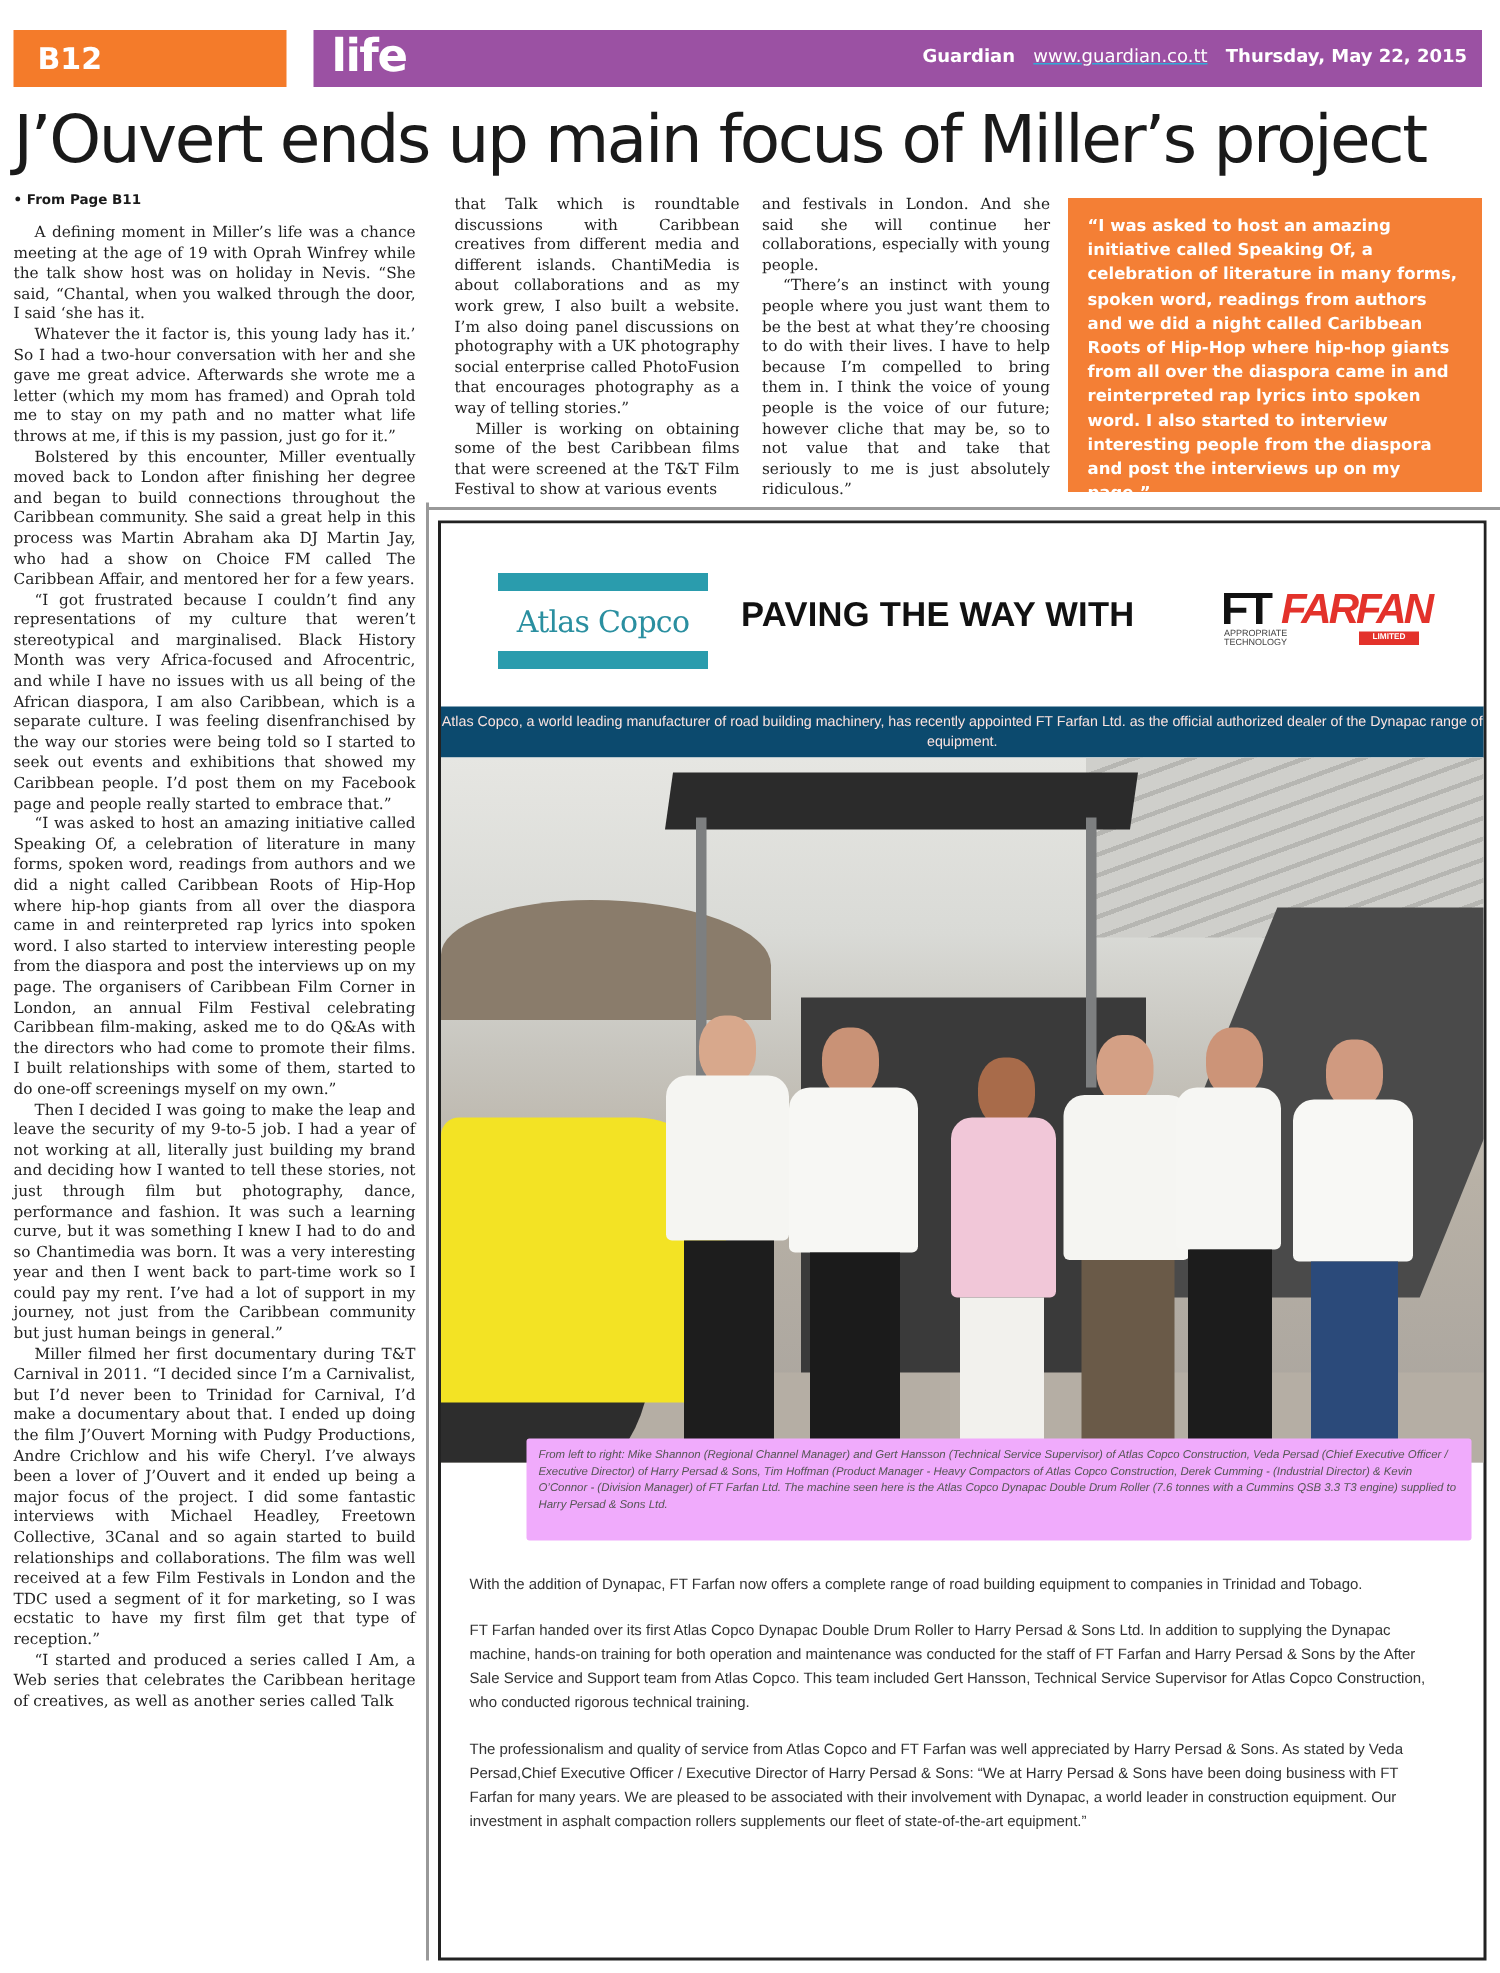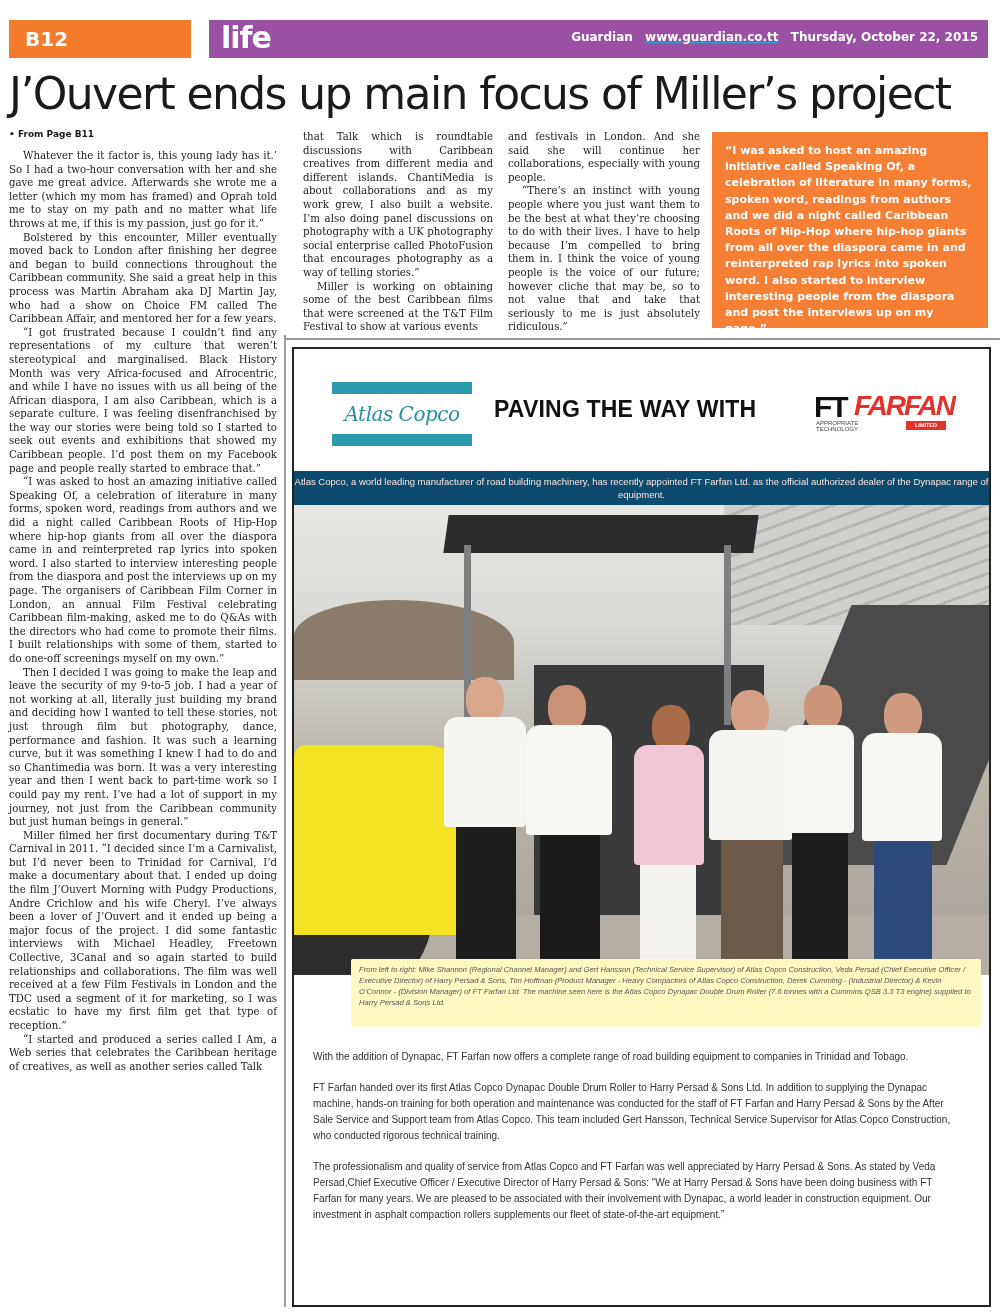--- a/index.html
+++ b/index.html
@@ -4,21 +4,21 @@
 <style>
   * { box-sizing: border-box; margin: 0; padding: 0; }
   html, body { width: 1000px; height: 1315px; background: #ffffff; overflow: hidden; }
   body { position: relative; font-family: "DejaVu Serif", serif; color: #1a1a1a; }
 
   .page-label { position: absolute; left: 9px; top: 20px; width: 182px; height: 38px; background: #f47b2a; color: #fff; font-family: "DejaVu Sans", sans-serif; font-weight: bold; font-size: 20px; line-height: 38px; padding-left: 16px; }
   .section-bar { position: absolute; left: 209px; top: 20px; width: 779px; height: 38px; background: #9b51a3; color: #fff; font-family: "DejaVu Sans", sans-serif; }
   .section-name { position: absolute; left: 12px; top: -2px; font-size: 30px; font-weight: bold; line-height: 40px; letter-spacing: -1px; }
   .masthead-right { position: absolute; right: 10px; top: 10px; font-size: 12px; font-weight: bold; white-space: nowrap; }
   .masthead-right span { margin-left: 8px; }
-  .masthead-url { text-decoration: underline; text-decoration-color: #31a9d8; font-weight: bold; }
+  .masthead-url { text-decoration: underline; text-decoration-color: #31a9d8; font-weight: normal; }
 
   .headline { position: absolute; left: 9px; top: 64px; width: 990px; font-family: "DejaVu Sans", sans-serif; font-size: 44px; line-height: 60px; letter-spacing: -1.6px; font-weight: normal; white-space: nowrap; }
 
   .jump { position: absolute; left: 9px; top: 129px; font-family: "DejaVu Sans", sans-serif; font-size: 9px; font-weight: bold; }
 
   .col { position: absolute; font-size: 10.2px; line-height: 13.6px; text-align: justify; color: #222; }
   .col p { text-indent: 14px; }
   .col p.noindent { text-indent: 0; }
   .col1 { left: 9px; top: 149px; width: 268px; }
   .col2 { left: 303px; top: 130px; width: 190px; }
@@ -27,21 +27,21 @@
   .col-rule-top { position: absolute; left: 284px; top: 338px; width: 716px; height: 2px; background: #999; }
 
   .pullquote { position: absolute; left: 712px; top: 132px; width: 276px; height: 196px; background: #f47f35; color: #fff; font-family: "DejaVu Sans", sans-serif; font-weight: bold; font-size: 11px; line-height: 16.2px; padding: 11px 10px 10px 13px; }
 
   .ad { position: absolute; left: 292px; top: 347px; width: 699px; height: 960px; border: 2px solid #222; background: #fff; }
   .ad-header { position: absolute; left: 0; top: 0; width: 695px; height: 122px; background: #fff; }
   .atlas-logo { position: absolute; left: 38px; top: 33px; width: 140px; height: 64px; }
   .atlas-bar { position: absolute; left: 0; width: 140px; height: 12px; background: #2a9cad; }
   .atlas-bar.top { top: 0; }
   .atlas-bar.bottom { top: 52px; }
-  .atlas-text { position: absolute; left: 0; top: 14px; width: 140px; text-align: center; font-family: "DejaVu Serif", serif; font-style: italic; font-size: 20px; line-height: 36px; color: #2a8fa0; letter-spacing: -0.5px; }
+  .atlas-text { position: absolute; left: 0; top: 14px; width: 140px; text-align: center; font-family: "DejaVu Serif", serif; font-size: 20px; line-height: 36px; color: #2a8fa0; letter-spacing: -0.5px; }
   .ad-tagline { position: absolute; left: 200px; top: 47px; font-family: "Liberation Sans", sans-serif; font-weight: bold; font-size: 23px; letter-spacing: 0.2px; color: #111; }
   .farfan-logo { position: absolute; left: 520px; top: 44px; width: 144px; height: 44px; }
   .farfan-ft { position: absolute; left: 0; top: -3px; font-family: "Liberation Sans", sans-serif; font-weight: bold; font-size: 30px; color: #111; letter-spacing: -2px; }
   .farfan-name { position: absolute; left: 40px; top: -3px; font-family: "Liberation Sans", sans-serif; font-weight: bold; font-style: italic; font-size: 28px; color: #e3322b; letter-spacing: -2px; text-align: right; }
   .farfan-sub { position: absolute; left: 2px; top: 27px; font-family: "Liberation Sans", sans-serif; font-size: 6px; line-height: 6px; color: #444; }
   .farfan-limited { position: absolute; left: 92px; top: 28px; width: 40px; height: 9px; background: #e3322b; color: #fff; font-family: "Liberation Sans", sans-serif; font-size: 5.5px; font-weight: bold; text-align: center; line-height: 9px; }
 
   .ad-banner { position: absolute; left: 0; top: 122px; width: 695px; height: 34px; background: #0c4a6e; color: #fbe3df; font-family: "Liberation Sans", sans-serif; font-size: 9.5px; line-height: 13px; text-align: center; padding-top: 4px; }
 
   .ad-photo { position: absolute; left: 0; top: 156px; width: 695px; height: 470px; overflow: hidden;
@@ -54,42 +54,43 @@
   .roller-body { position: absolute; left: 0; top: 240px; width: 190px; height: 190px; background: #f3e324; border-radius: 12px 60px 20px 0; }
   .roller-drum { position: absolute; left: -40px; top: 300px; width: 180px; height: 200px; background: #2d2d2d; border-radius: 50%; }
   .machine-black { position: absolute; left: 240px; top: 160px; width: 230px; height: 260px; background: #3a3a3a; }
   .conveyor { position: absolute; left: 505px; top: 100px; width: 200px; height: 260px; background: #4a4a4a; transform: skewX(-22deg); }
   .floor { position: absolute; left: 0; top: 410px; width: 695px; height: 60px; background: #b5aea4; }
   .person { position: absolute; }
   .person .head { position: absolute; width: 38px; height: 46px; border-radius: 45%; background: #d59f80; }
   .person .shirt { position: absolute; border-radius: 14px 14px 4px 4px; }
   .person .pants { position: absolute; }
 
-  .caption { position: absolute; left: 57px; top: 610px; width: 630px; height: 68px; background: #fef9c3; color: #555; font-family: "Liberation Sans", sans-serif; font-style: italic; font-size: 7.6px; line-height: 11px; padding: 5px 8px; border-radius: 2px; }
+  .caption { position: absolute; left: 57px; top: 610px; width: 630px; height: 68px; background: #f0abfc; color: #555; font-family: "Liberation Sans", sans-serif; font-style: italic; font-size: 7.6px; line-height: 11px; padding: 5px 8px; border-radius: 2px; }
 
   .ad-body { position: absolute; left: 19px; top: 700px; width: 640px; font-family: "Liberation Sans", sans-serif; font-size: 10px; line-height: 16px; color: #333; }
   .ad-body p { margin-bottom: 15px; }
 </style>
 </head>
 <body>
 
 <div class="page-label">B12</div>
 <div class="section-bar">
   <div class="section-name">life</div>
   <div class="masthead-right">
     <span>Guardian</span>
     <span class="masthead-url">www.guardian.co.tt</span>
-    <span>Thursday, October 22, 2015</span>
+    <span>Thursday, May 22, 2015</span>
   </div>
 </div>
 
 <h1 class="headline">J’Ouvert ends up main focus of Miller’s project</h1>
 <div class="jump">• From Page B11</div>
 
 <div class="col col1">
+  <p>A defining moment in Miller’s life was a chance meeting at the age of 19 with Oprah Winfrey while the talk show host was on holiday in Nevis. “She said, “Chantal, when you walked through the door, I said ‘she has it.</p>
   <p>Whatever the it factor is, this young lady has it.’ So I had a two-hour conversation with her and she gave me great advice. Afterwards she wrote me a letter (which my mom has framed) and Oprah told me to stay on my path and no matter what life throws at me, if this is my passion, just go for it.”</p>
   <p>Bolstered by this encounter, Miller eventually moved back to London after finishing her degree and began to build connections throughout the Caribbean community. She said a great help in this process was Martin Abraham aka DJ Martin Jay, who had a show on Choice FM called The Caribbean Affair, and mentored her for a few years.</p>
   <p>“I got frustrated because I couldn’t find any representations of my culture that weren’t stereotypical and marginalised. Black History Month was very Africa-focused and Afrocentric, and while I have no issues with us all being of the African diaspora, I am also Caribbean, which is a separate culture. I was feeling disenfranchised by the way our stories were being told so I started to seek out events and exhibitions that showed my Caribbean people. I’d post them on my Facebook page and people really started to embrace that.”</p>
   <p>“I was asked to host an amazing initiative called Speaking Of, a celebration of literature in many forms, spoken word, readings from authors and we did a night called Caribbean Roots of Hip-Hop where hip-hop giants from all over the diaspora came in and reinterpreted rap lyrics into spoken word. I also started to interview interesting people from the diaspora and post the interviews up on my page. The organisers of Caribbean Film Corner in London, an annual Film Festival celebrating Caribbean film-making, asked me to do Q&amp;As with the directors who had come to promote their films. I built relationships with some of them, started to do one-off screenings myself on my own.”</p>
   <p>Then I decided I was going to make the leap and leave the security of my 9-to-5 job. I had a year of not working at all, literally just building my brand and deciding how I wanted to tell these stories, not just through film but photography, dance, performance and fashion. It was such a learning curve, but it was something I knew I had to do and so Chantimedia was born. It was a very interesting year and then I went back to part-time work so I could pay my rent. I’ve had a lot of support in my journey, not just from the Caribbean community but just human beings in general.”</p>
   <p>Miller filmed her first documentary during T&amp;T Carnival in 2011. “I decided since I’m a Carnivalist, but I’d never been to Trinidad for Carnival, I’d make a documentary about that. I ended up doing the film J’Ouvert Morning with Pudgy Productions, Andre Crichlow and his wife Cheryl. I’ve always been a lover of J’Ouvert and it ended up being a major focus of the project. I did some fantastic interviews with Michael Headley, Freetown Collective, 3Canal and so again started to build relationships and collaborations. The film was well received at a few Film Festivals in London and the TDC used a segment of it for marketing, so I was ecstatic to have my first film get that type of reception.”</p>
   <p>“I started and produced a series called I Am, a Web series that celebrates the Caribbean heritage of creatives, as well as another series called Talk</p>
 </div>
 
 <div class="col col2">

